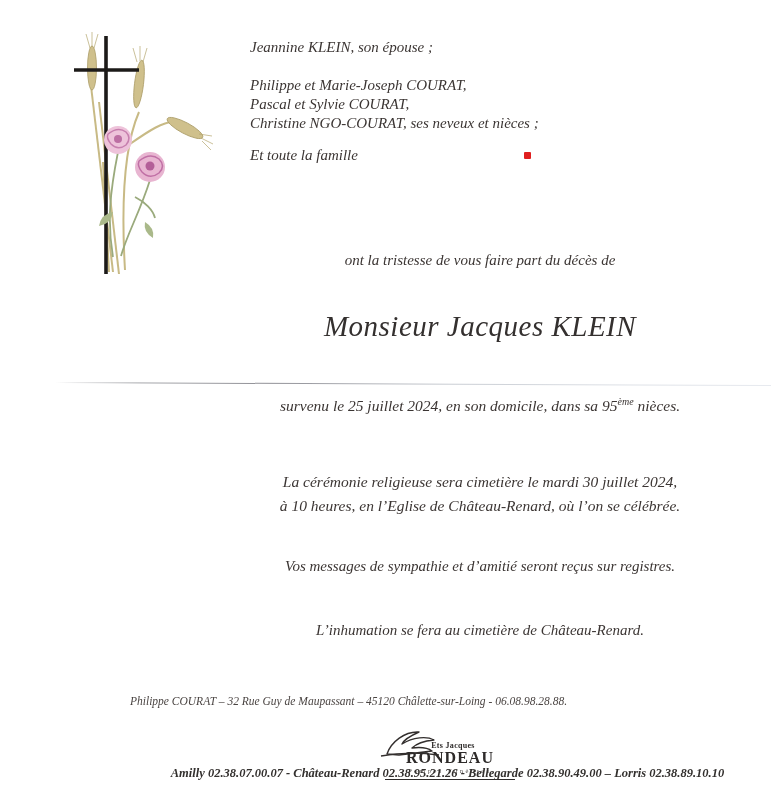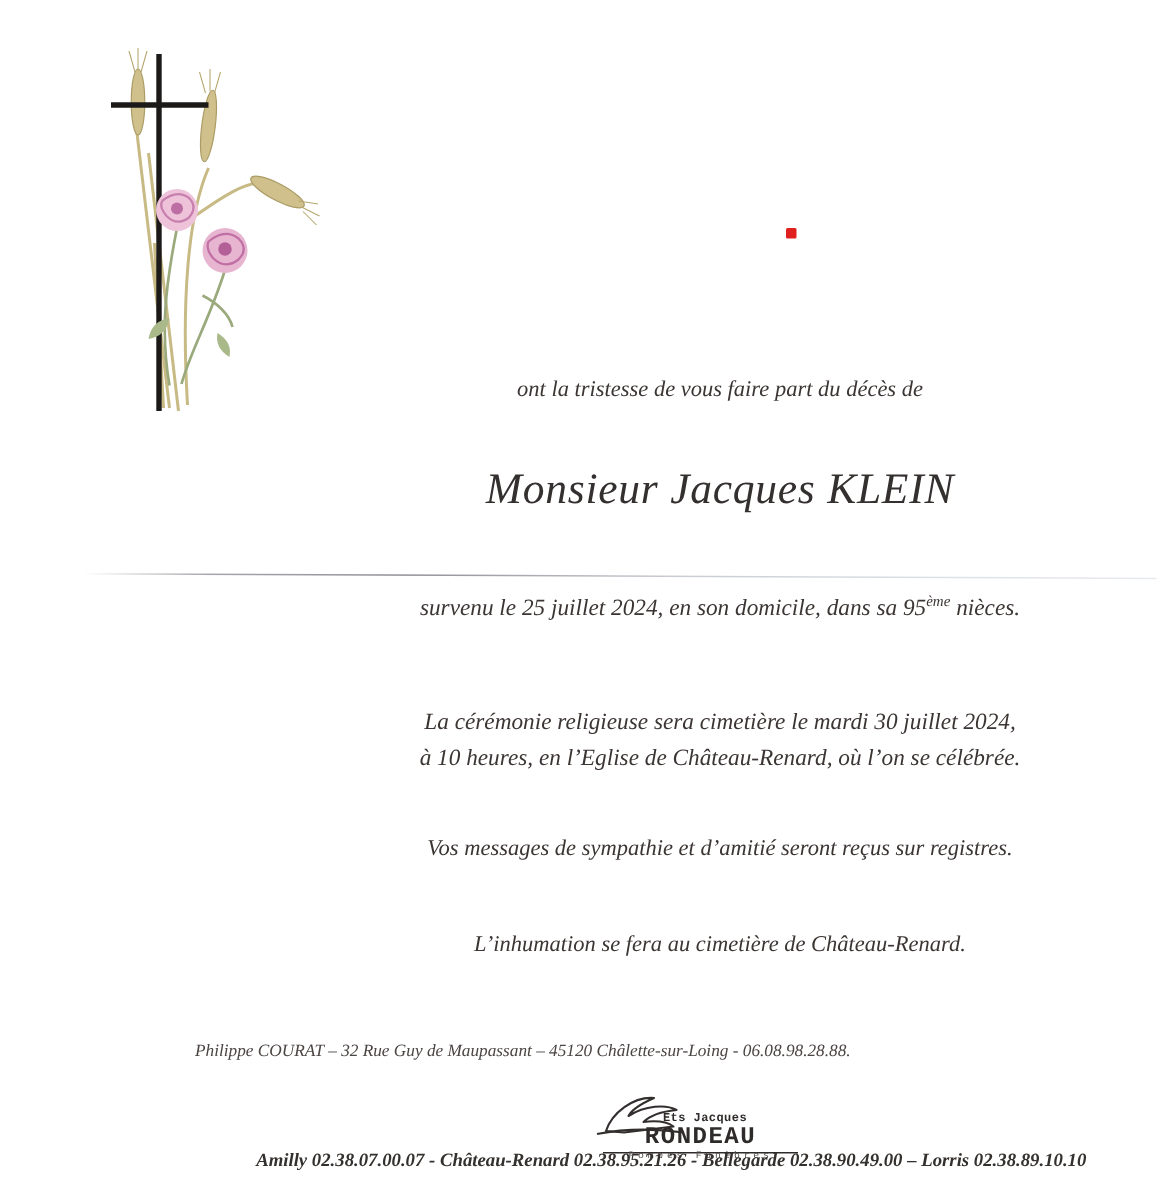--- a/index.html
+++ b/index.html
@@ -24,28 +24,28 @@
       rgba(150,160,178,0.32) 80%, rgba(170,180,198,0.28) 100%);
     transform:rotate(0.25deg);transform-origin:left center;
   }
   .death-line{top:396px;font-size:15.5px;}
   .death-line sup{font-size:10px;}
   .ceremony-block{top:470px;font-size:15.5px;line-height:24px;}
   .bold{font-weight:normal;}
   .messages-line{top:558px;font-size:15px;}
   .inhumation-line{top:622px;font-size:15px;}
   .contact-line{left:130px;width:610px;top:695px;font-size:11.5px;text-align:left;color:#4a4442;}
-  .logo{left:372px;top:726px;width:165px;height:48px;font-style:normal;
-        font-family:Liberation Mono, monospace;}
+  .logo{left:355px;top:726px;width:165px;height:48px;font-style:normal;
+        font-family:Liberation Serif, serif;}
   .logo-bird{position:absolute;left:24px;top:2px;}
   .logo-small{position:absolute;left:48px;top:15px;width:100px;text-align:center;
               font-size:8px;font-weight:bold;color:#2e2b2a;letter-spacing:0.3px;}
   .logo-name{position:absolute;left:30px;top:23px;width:130px;text-align:center;
              font-size:16px;font-weight:bold;color:#2e2b2a;letter-spacing:1px;
-             border-bottom:1.5px solid #2e2b2a;padding-bottom:1px;}
+             border-bottom:1.5px solid #2e2b2a;padding-bottom:12px;}
   .logo-sub{position:absolute;left:30px;top:41px;width:130px;text-align:center;
             font-size:6.5px;color:#55504e;letter-spacing:2.5px;white-space:nowrap;}
   .footer-line{left:85px;width:725px;top:766px;font-size:12.5px;font-weight:bold;
                text-align:center;color:#33302e;}
   .illustration{left:55px;top:22px;}
 </style>
 </head>
 <body>
 
 <div class="page">
@@ -91,20 +91,29 @@
         <circle cx="63" cy="118" r="14" fill="#eec3da"></circle>
         <path d="M53,112 q10,-8 18,-2 q6,6 0,13 q-8,6 -15,-1 q-5,-6 -3,-10" fill="none" stroke="#c77fae" stroke-width="1.5"></path>
         <circle cx="63" cy="117" r="4" fill="#bd6fa3"></circle>
         <circle cx="95" cy="145" r="15" fill="#e8b5d1"></circle>
         <path d="M84,139 q11,-9 20,-2 q7,7 0,14 q-9,7 -17,-1 q-5,-6 -3,-11" fill="none" stroke="#c06fa5" stroke-width="1.5"></path>
         <circle cx="95" cy="144" r="4.5" fill="#b35f98"></circle>
       </g>
     </svg>
   </div>
 
+  <div class="abs family-block">
+    <div>Jeannine KLEIN, son épouse ;</div>
+    <div class="family-gap"></div>
+    <div>Philippe et Marie-Joseph COURAT,</div>
+    <div>Pascal et Sylvie COURAT,</div>
+    <div>Christine NGO-COURAT, ses neveux et nièces ;</div>
+    <div class="family-gap2"></div>
+    <div>Et toute la famille</div>
+  </div>
 
   <div class="abs red-dot"></div>
 
   <div class="abs center-col intro-line">ont la tristesse de vous faire part du décès de</div>
 
   <div class="abs center-col deceased-title">Monsieur Jacques KLEIN</div>
 
   <div class="abs fold-line"></div>
 
   <div class="abs center-col death-line">

